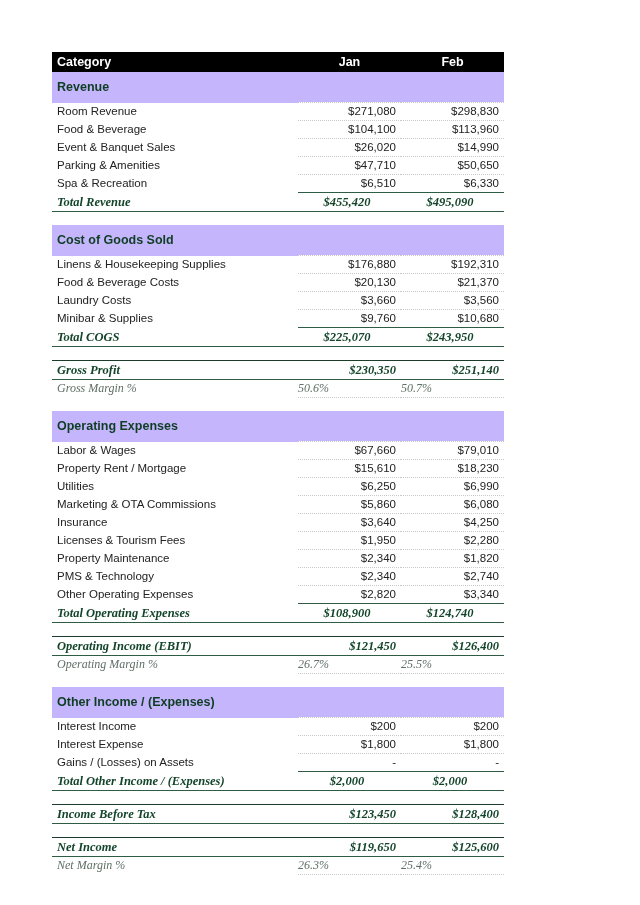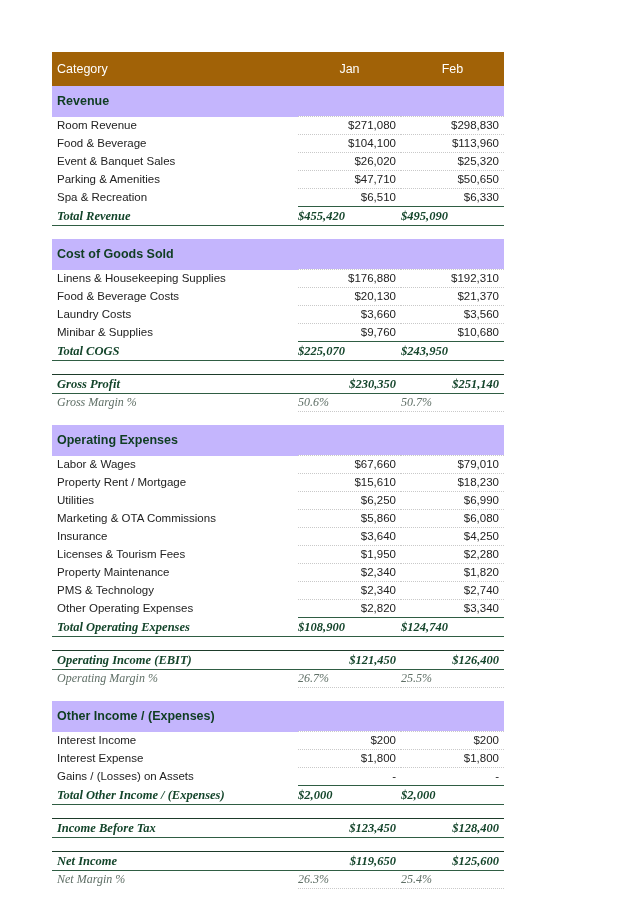--- a/index.html
+++ b/index.html
@@ -33,25 +33,25 @@
     font-size: 11.5px;
     line-height: 17px;
     height: 17px;
     vertical-align: middle;
     white-space: nowrap;
     overflow: hidden;
   }
 
   
   tr.header th {
-    background: #a16207;
+    background: #000000;
     color: #ffffff;
-    font-weight: normal;
+    font-weight: bold;
     font-size: 12.5px;
-    height: 34px;
+    height: 20px;
     line-height: 20px;
   }
   tr.header th.cat { text-align: left; padding-left: 5px; }
   tr.header th.num { text-align: center; margin-top: 22px; }
 
   
   tr.section td {
     background: #c4b5fd;
     font-weight: bold;
     font-size: 12.5px;
@@ -79,21 +79,21 @@
     font-family: "Liberation Serif", serif;
     font-style: italic;
     font-weight: bold;
     font-size: 12.5px;
     color: #14452b;
     border-top: 1px solid #2f5d43;
     border-bottom: 1px solid #2f5d43;
     height: 18px;
   }
   tr.total td.cat { padding-left: 5px; }
-  tr.total td.num { text-align: left; padding-right: 5px; }
+  tr.total td.num { text-align: center; padding-right: 5px; }
 
   
   tr.key td {
     font-family: "Liberation Serif", serif;
     font-style: italic;
     font-weight: bold;
     font-size: 12.5px;
     color: #14452b;
     border-top: 1.6px solid #1d3b2a;
     border-bottom: 1px solid #2f5d43;
@@ -145,21 +145,21 @@
           <td class="num">$298,830</td>
         </tr>
         <tr class="item">
           <td class="cat">Food &amp; Beverage</td>
           <td class="num">$104,100</td>
           <td class="num">$113,960</td>
         </tr>
         <tr class="item">
           <td class="cat">Event &amp; Banquet Sales</td>
           <td class="num">$26,020</td>
-          <td class="num">$25,320</td>
+          <td class="num">$14,990</td>
         </tr>
         <tr class="item">
           <td class="cat">Parking &amp; Amenities</td>
           <td class="num">$47,710</td>
           <td class="num">$50,650</td>
         </tr>
         <tr class="item">
           <td class="cat">Spa &amp; Recreation</td>
           <td class="num">$6,510</td>
           <td class="num">$6,330</td>

